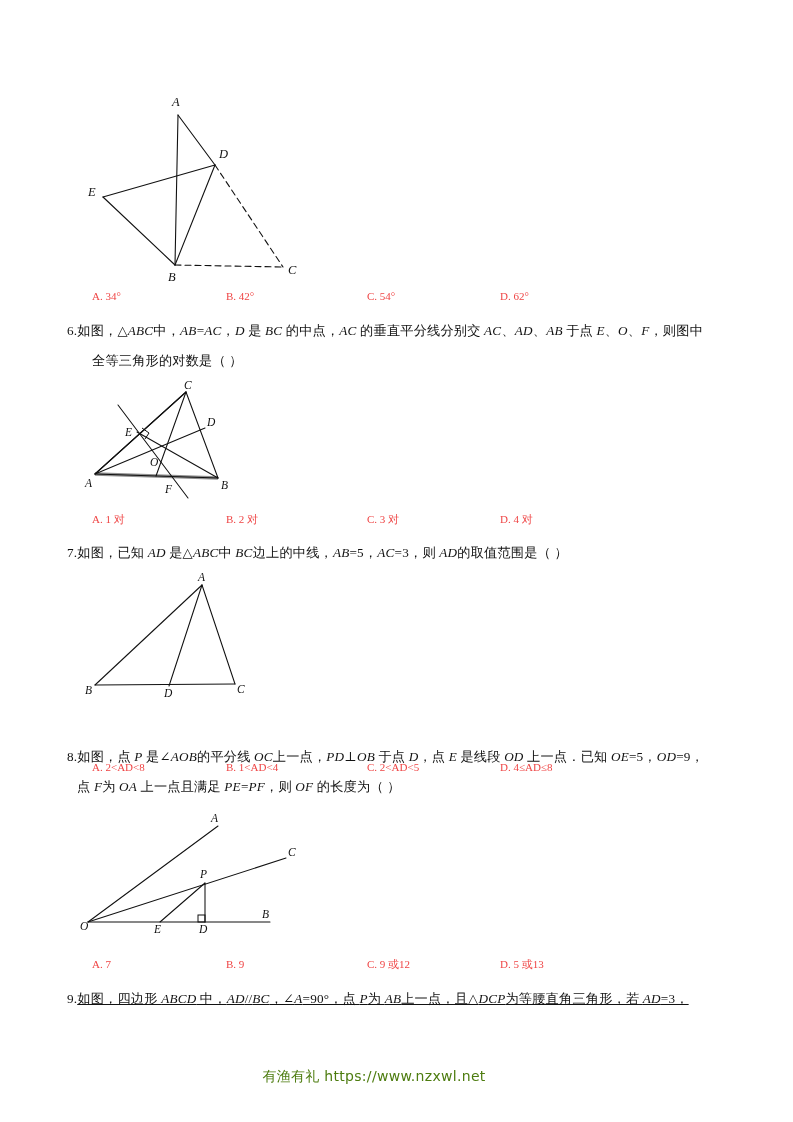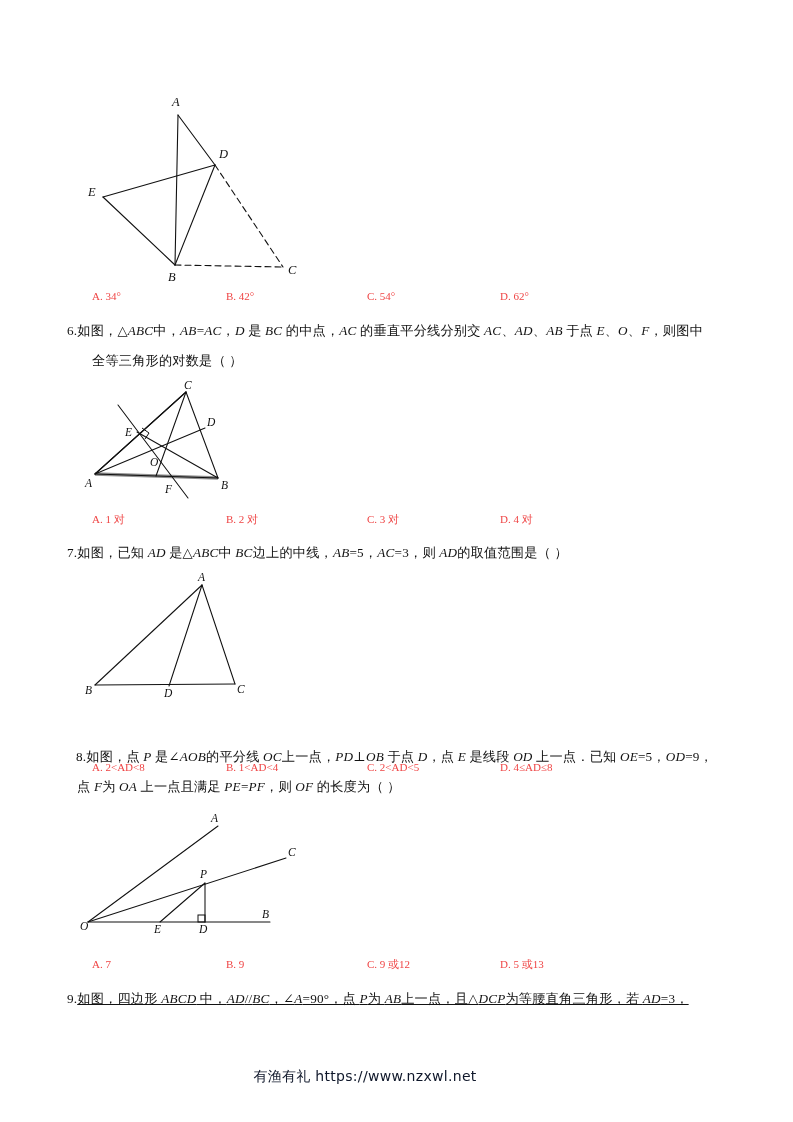--- a/index.html
+++ b/index.html
@@ -72,27 +72,27 @@
     font-size: 12.5px;
     fill: #111111;
   }
   .lbl-sm {
     font-size: 11.5px;
   }
 
   
   .footer {
     position: absolute;
-    left: 4px;
+    left: 13px;
     top: 1068px;
     width: 722px;
     text-align: center;
     font-family: "DejaVu Sans", sans-serif;
     font-size: 14px;
-    color: #0f172a;
+    color: #4d7c0f;
     letter-spacing: 0.3px;
   }
 </style>
 </head>
 <body>
 
 <div class="page">
 
   <div class="figure" style="left:80px; top:90px;">
     <svg width="230" height="195" viewBox="0 0 230 195">
@@ -184,21 +184,21 @@
     </svg>
   </div>
 
   <div class="options" style="top:713px;margin-top:44px;">
     <span class="opt optA">A. 2&lt;AD&lt;8</span>
     <span class="opt optB">B. 1&lt;AD&lt;4</span>
     <span class="opt optC">C. 2&lt;AD&lt;5</span>
     <span class="opt optD">D. 4≤AD≤8</span>
   </div>
 
-  <div class="qline" style="left:76px; top:748px;">
+  <div class="qline" style="left:67px; top:748px;">
     <span class="qnum">8.</span><span>如图，点 </span><span class="it">P</span><span> 是∠</span><span class="it">AOB</span><span>的平分线 </span><span class="it">OC</span><span>上一点，</span><span class="it">PD</span><span>⊥</span><span class="it">OB</span><span> 于点 </span><span class="it">D</span><span>，点 </span><span class="it">E</span><span> 是线段 </span><span class="it">OD</span><span> 上一点．已知 </span><span class="it">OE</span><span>=5，</span><span class="it">OD</span><span>=9，</span>
   </div>
   <div class="qline" style="left:77px; top:778px;">
     <span>点 </span><span class="it">F</span><span>为 </span><span class="it">OA</span><span> 上一点且满足 </span><span class="it">PE</span><span>=</span><span class="it">PF</span><span>，则 </span><span class="it">OF</span><span> 的长度为（     ）</span>
   </div>
 
   <div class="figure" style="left:80px; top:808px;">
     <svg width="225" height="125" viewBox="0 0 225 125">
 
       <g stroke="#111111" stroke-width="1.05" fill="none" stroke-linecap="round">

